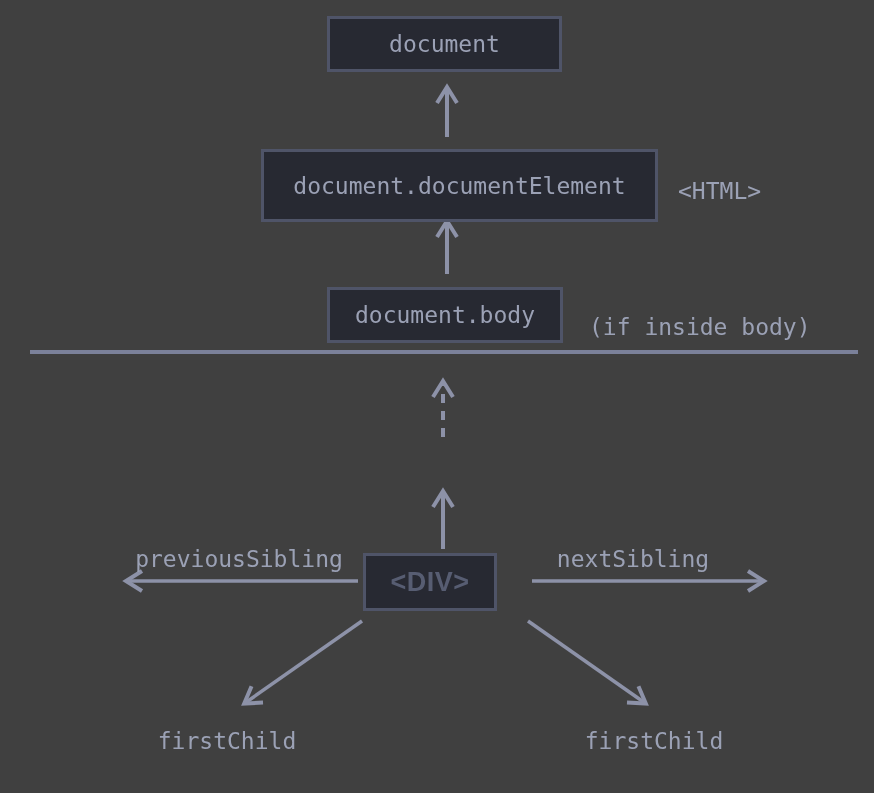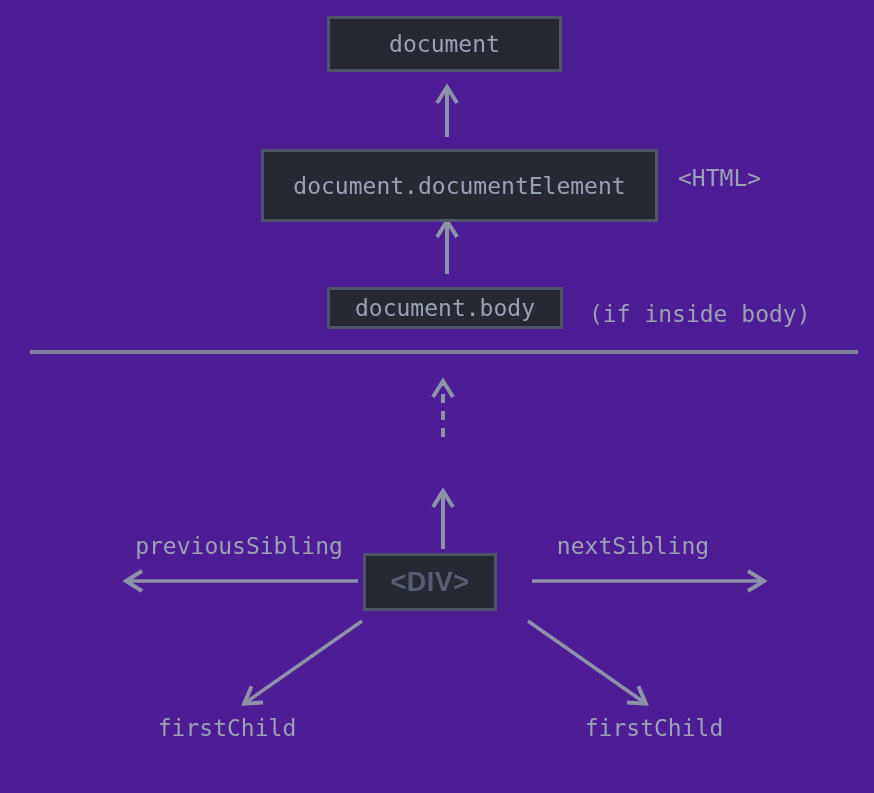--- a/index.html
+++ b/index.html
@@ -4,21 +4,21 @@
 <style>
   html, body { margin: 0; padding: 0; }
   body {
     background: #24252a;
     font-family: "DejaVu Sans Mono", "Liberation Mono", monospace;
   }
   .canvas {
     position: relative;
     width: 874px;
     height: 793px;
-    background: #4c1d95;
+    background: #404040;
     overflow: hidden;
   }
   .arrows {
     position: absolute;
     left: 0; top: 0;
     width: 874px; height: 793px;
   }
   .node-box {
     position: absolute;
     box-sizing: border-box;
@@ -26,35 +26,36 @@
     background: #272932;
     display: flex;
     align-items: center;
     justify-content: center;
     color: #9ba1b5;
     font-size: 23px;
     white-space: nowrap;
   }
   .box-document        { left: 327px; top: 16px;  width: 235px; height: 56px; }
   .box-document-element{ left: 261px; top: 149px; width: 397px; height: 73px; }
-  .box-body            { left: 327px; top: 287px; width: 236px; height: 42px; }
+  .box-body            { left: 327px; top: 287px; width: 236px; height: 56px; }
   .box-div             { left: 363px; top: 553px; width: 134px; height: 58px; }
   .box-div .div-label {
     font-family: "Liberation Sans", "DejaVu Sans", sans-serif;
     font-weight: bold;
     font-size: 27px;
     letter-spacing: 0.5px;
     color: #575d72;
   }
   .label {
     position: absolute;
     color: #9ba1b5;
     font-size: 23px;
     line-height: 26px;
     white-space: nowrap;
+    margin-top: 13px;
   }
   .label.centered { transform: translateX(-50%); }
   .lbl-html       { left: 678px; top: 165px; }
   .lbl-body-note  { left: 589px; top: 301px; }
   .lbl-parent     { left: 441px; top: 452px; }
   .lbl-prev       { left: 239px; top: 533px; }
   .lbl-next       { left: 633px; top: 533px; }
   .lbl-children   { left: 438px; top: 643px; }
   .lbl-first      { left: 227px; top: 715px; }
   .lbl-last       { left: 654px; top: 715px; }

